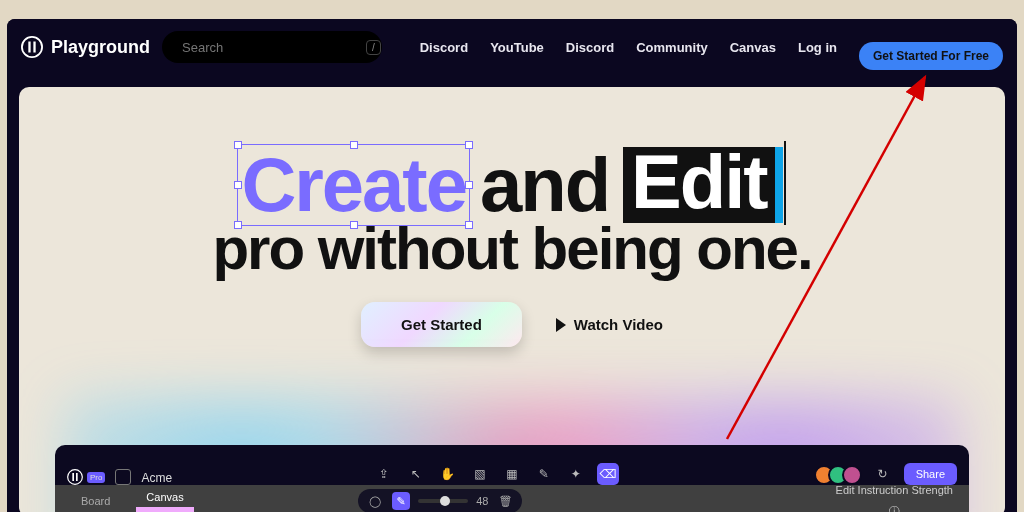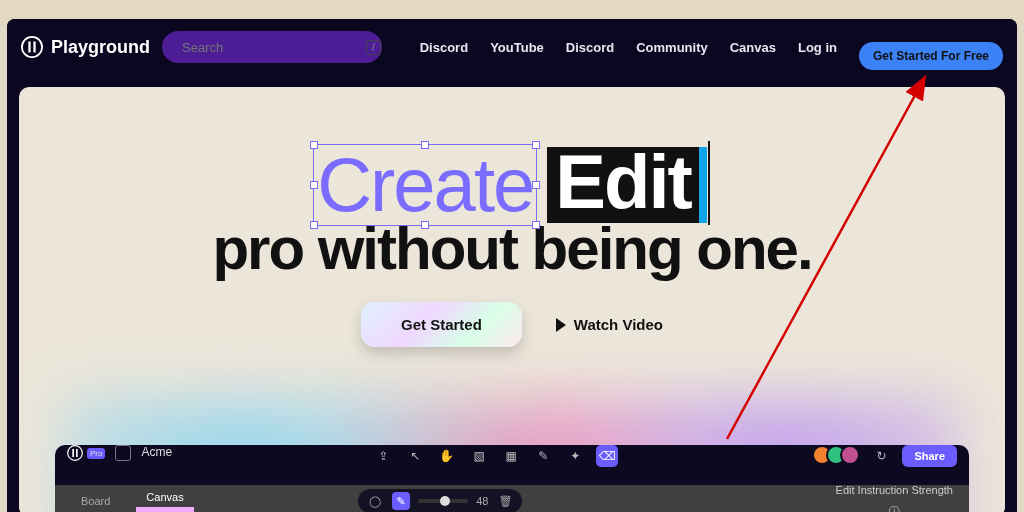--- a/index.html
+++ b/index.html
@@ -3,36 +3,36 @@
 <meta charset="utf-8">
 <style>
   * { margin: 0; padding: 0; box-sizing: border-box; font-family: -apple-system, BlinkMacSystemFont, "Segoe UI", Helvetica, Arial, sans-serif; }
   body { width: 1024px; height: 512px; background: #e2d8c4; overflow: hidden; position: relative; }
   .frame { position: absolute; left: 7px; top: 19px; width: 1010px; height: 500px; background: #0b0720; border-radius: 8px; overflow: hidden; }
   
   
   .header { height: 56px; display: flex; align-items: center; padding: 0 14px; gap: 12px; color: #fff; background: #0b0720; }
   .logo { display: flex; align-items: center; gap: 8px; font-weight: 700; font-size: 18px; color:#fff; }
   .logo-icon { width:22px; height:22px; }
-  .search { display: flex; align-items: center; background: #4c1d95; border-radius: 20px; height: 32px; padding: 0 12px; width: 220px; color: #aaa; gap:8px; }
+  .search { display: flex; align-items: center; background: #000000; border-radius: 20px; height: 32px; padding: 0 12px; width: 220px; color: #aaa; gap:8px; }
   .search input { background: transparent; border: none; outline: none; color: #ccc; font-size: 13px; flex:1; }
   .search .kbd { border:1px solid #444; border-radius:4px; font-size:10px; padding:1px 5px; color:#888; }
   .nav { margin-left: auto; display: flex; align-items: center; gap: 22px; font-size: 13px; font-weight:600;text-align:right; }
   .nav a { color: #e8e6ef; text-decoration: none; cursor:pointer; }
   .cta { background: #3b82f6; color: #111; padding: 7px 14px; border-radius: 18px; font-size: 12px; font-weight: 700; cursor:pointer; white-space:nowrap;margin-top:17px; }
   
   
   .hero { margin: 12px 12px 0 12px; background: #ece6da; border-radius: 10px; height: 430px; position: relative; overflow: hidden; }
   
   .headline { text-align: center; padding-top: 60px; font-weight: 900; letter-spacing: -2px; line-height: 0.92; color:#111; }
   .row1 { font-size: 76px; display:flex; justify-content:center; align-items:center; gap:14px; }
   .row2 { font-size: 60px; margin-top: -2px; }
   
   .sel-wrap { position: relative; display: inline-block; }
-  .sel-word { color: #7a6cff; font-weight:400; }
+  .sel-word { color: #7a6cff; font-weight:700; }
   .sel-box { position:absolute; inset:-6px -4px; border:1.5px solid #7a6cff; pointer-events:none; }
   .handle { position:absolute; width:8px; height:8px; background:#fff; border:1.5px solid #7a6cff; }
   .h-tl{top:-4px;left:-4px} .h-tr{top:-4px;right:-4px} .h-bl{bottom:-4px;left:-4px} .h-br{bottom:-4px;right:-4px}
   .h-tm{top:-4px;left:50%;margin-left:-4px} .h-bm{bottom:-4px;left:50%;margin-left:-4px}
   .h-ml{left:-4px;top:50%;margin-top:-4px} .h-mr{right:-4px;top:50%;margin-top:-4px}
   
   .edit-chip { background:#111; color:#fff; padding:0 8px 6px 8px; display:inline-block; border-right:8px solid #0ea5e9; position:relative; }
   .caret { position:absolute; right:-3px; top:-6px; bottom:-2px; width:2px; background:#111; }
   
   .actions { margin-top: 26px; display:flex; justify-content:center; align-items:center; gap:34px; }
@@ -44,30 +44,30 @@
   
   
   .glow { position:absolute; bottom:-60px; left:50%; transform:translateX(-50%); width:900px; height:180px; pointer-events:none;
     background: radial-gradient(circle at 20% 50%, rgba(80,200,255,.55), transparent 45%),
                 radial-gradient(circle at 50% 50%, rgba(255,80,150,.5), transparent 45%),
                 radial-gradient(circle at 80% 50%, rgba(160,100,255,.55), transparent 45%);
     filter: blur(26px); }
   
   
   .editor { position:absolute; bottom:0; left:36px; right:36px; height:72px; background:#0c0920; border-radius:10px 10px 0 0; color:#ddd; overflow:hidden; }
-  .editor-top { height:40px; display:flex; align-items:flex-start; padding:0 12px; gap:10px; font-size:12px; }
+  .editor-top { height:40px; display:flex; align-items:flex-end; padding:0 12px; gap:10px; font-size:12px; }
   .ed-logo { display:flex; align-items:center; gap:4px; }
   .pro-badge { font-size:8px; background:#6b5cff; border-radius:3px; padding:1px 3px; }
   .sq { width:16px;height:16px;border:1.5px solid #777;border-radius:3px; }
   .ed-spacer { flex:1; }
   .tool { width:22px; height:22px; display:flex; align-items:center; justify-content:center; color:#bbb; cursor:pointer; border-radius:5px; }
   .tool.active { background:#6b5cff; color:#fff; }
   .avatars { display:flex; }
   .av { width:20px;height:20px;border-radius:50%;border:2px solid #0c0920;margin-left:-6px; }
-  .share { background:#6b5cff; color:#fff; font-size:11px; font-weight:700; padding:5px 12px; border-radius:6px; cursor:pointer; }
+  .share { background:#6b5cff; color:#fff; font-size:11px; font-weight:400; padding:5px 12px; border-radius:6px; cursor:pointer; }
   
   .editor-bot { height:32px; background:#404040; display:flex; align-items:center; padding:0 16px; gap:16px; font-size:11px; color:#aaa; }
   .tab { padding:4px 10px; cursor:pointer; }
   .tab.on { color:#fff; border-bottom:8px solid #f0abfc; }
   .pill-group { display:flex; align-items:center; gap:8px; background:#141225; padding:3px 8px; border-radius:14px; margin:0 auto; }
   .pill-ic { width:18px;height:18px; display:flex; align-items:center; justify-content:center; border-radius:4px; }
   .pill-ic.act{ background:#6b5cff; color:#fff; }
   .slider { width:50px; height:4px; background:#333; border-radius:3px; position:relative; }
   .slider::after{content:"";position:absolute;left:22px;top:-3px;width:10px;height:10px;border-radius:50%;background:#ddd;}
   .right-panel { margin-left:auto; display:flex; align-items:center; gap:8px; color:#ccc;flex-direction:column; }
@@ -119,20 +119,21 @@
             <span class="handle h-tl"></span>
               <span class="handle h-tm"></span>
               <span class="handle h-tr"></span>
             <span class="handle h-ml"></span>
               <span class="handle h-mr"></span>
             <span class="handle h-bl"></span>
               <span class="handle h-bm"></span>
               <span class="handle h-br"></span>
           </span>
         </span>
+        <span>and</span>
         <span style="position:relative;">
           <span class="edit-chip">Edit</span>
           <span class="caret"></span>
         </span>
       </div>
       <div class="row2">pro without being one.</div>
     </div>
 
     <div class="actions">
       <button class="btn-primary">Get Started</button>

